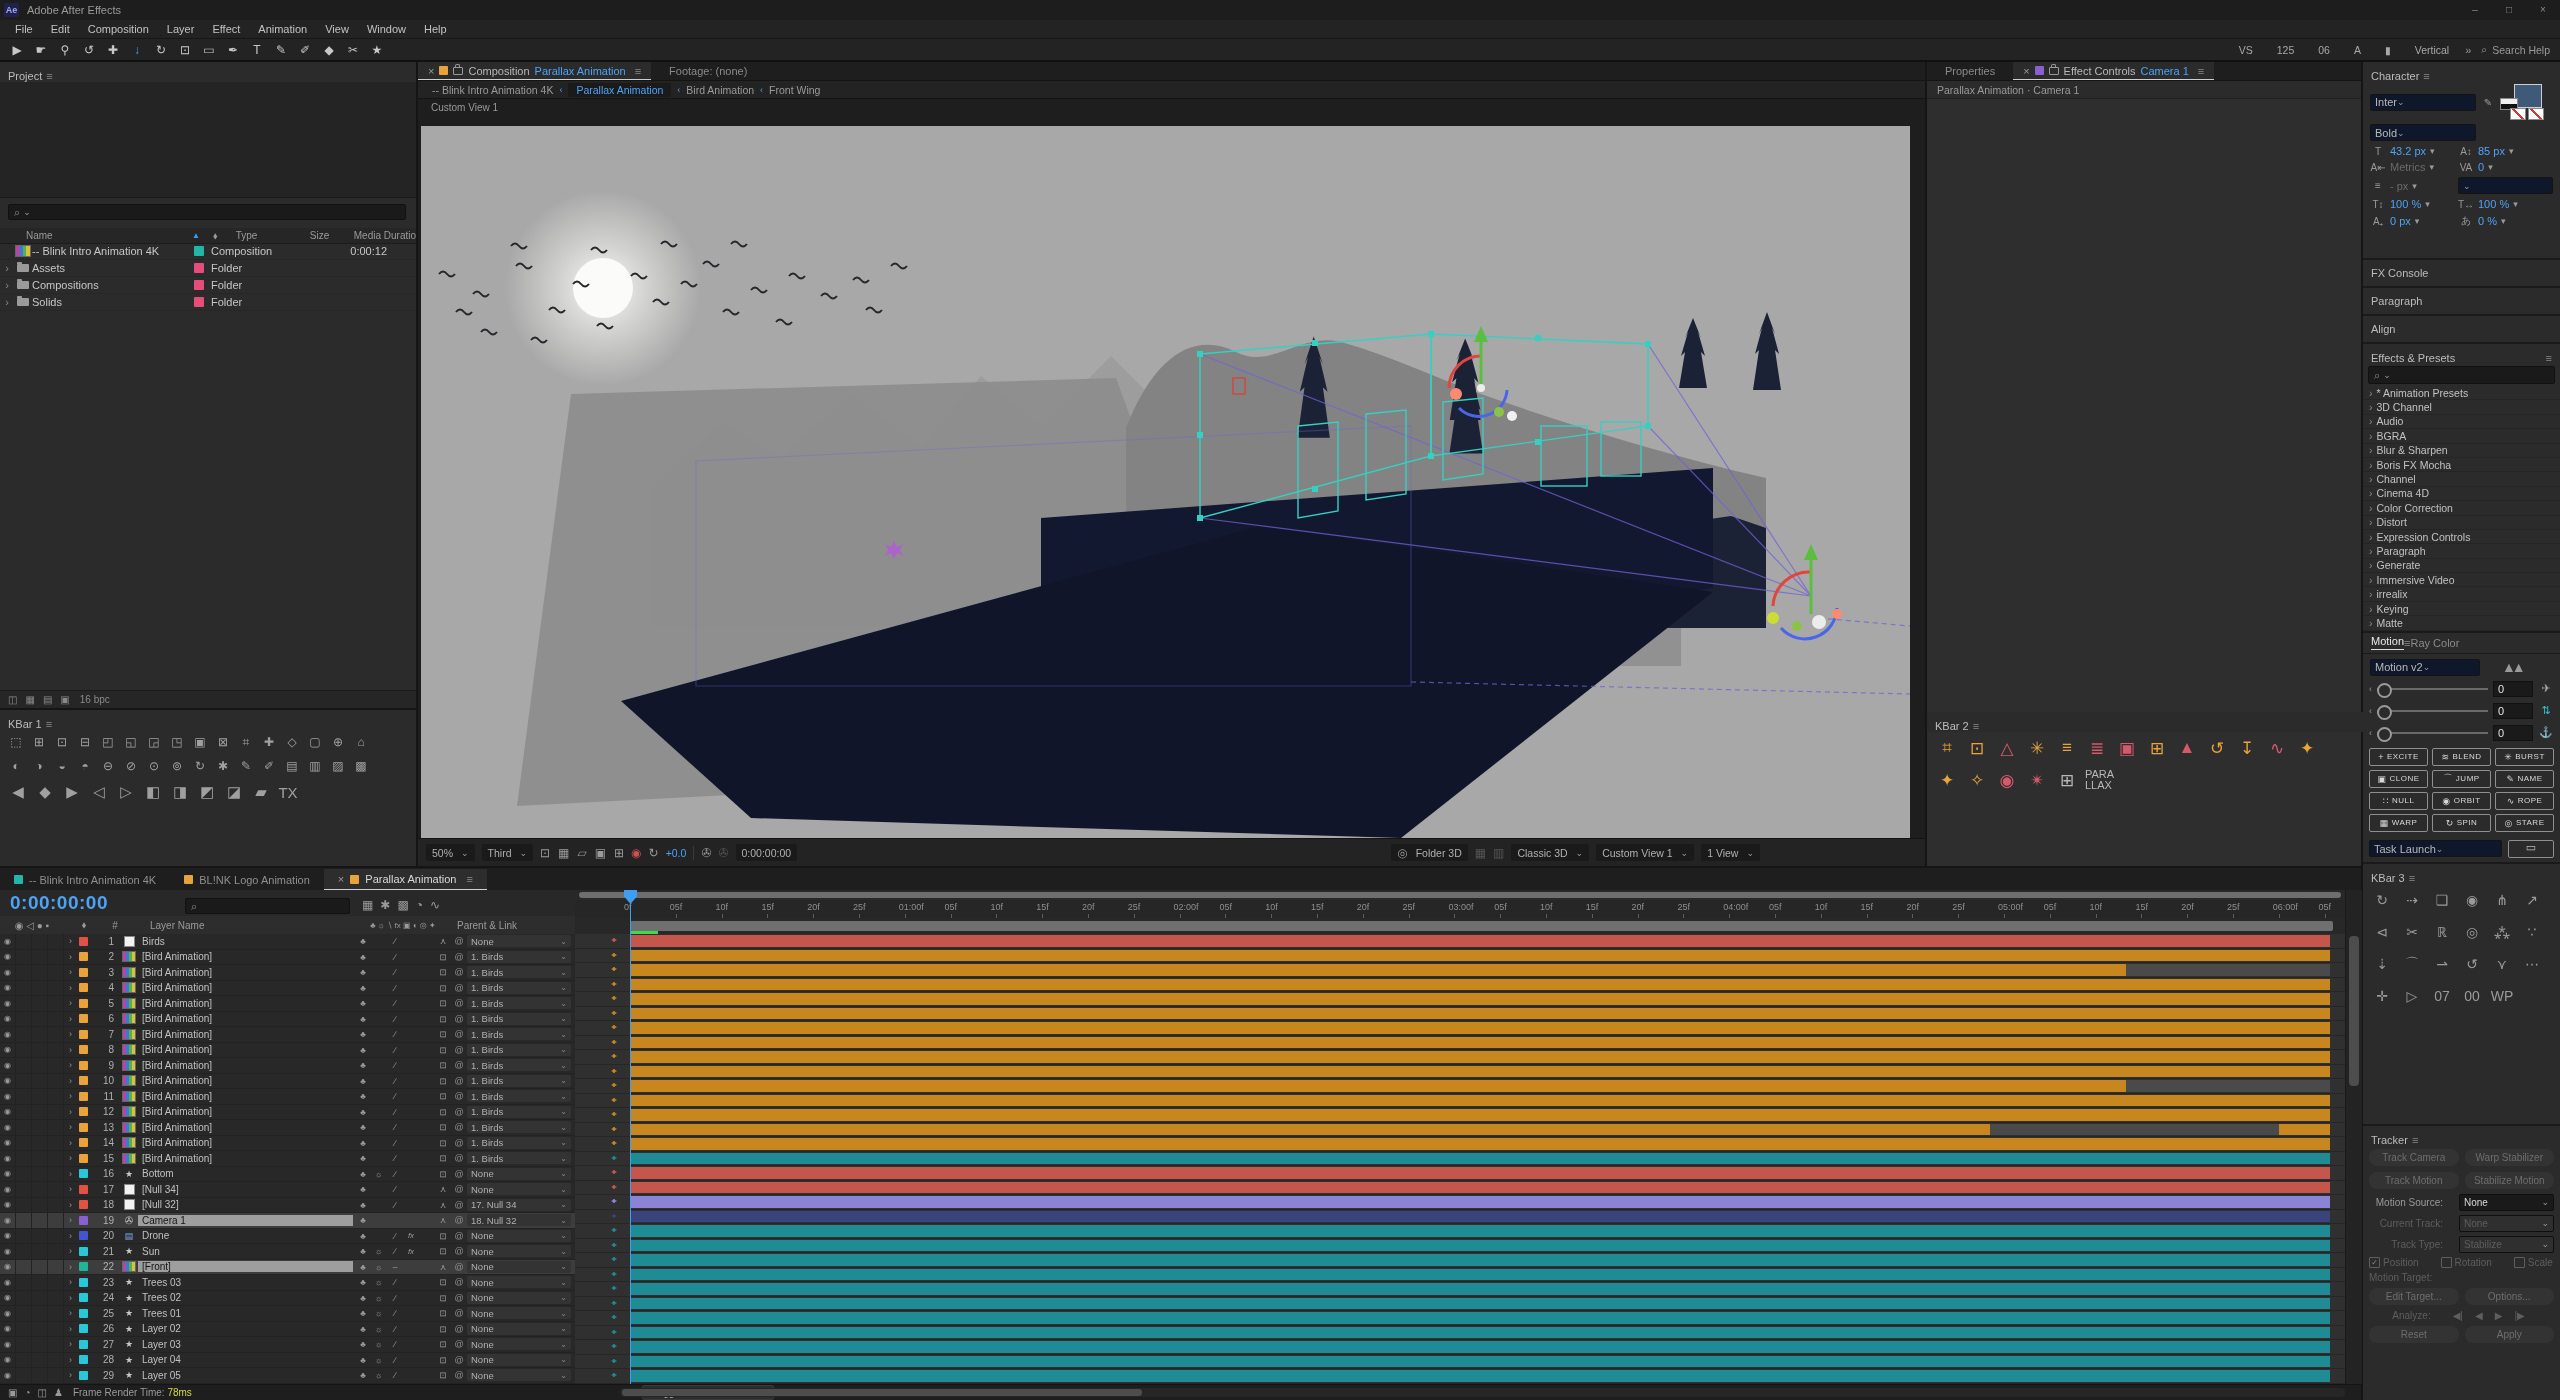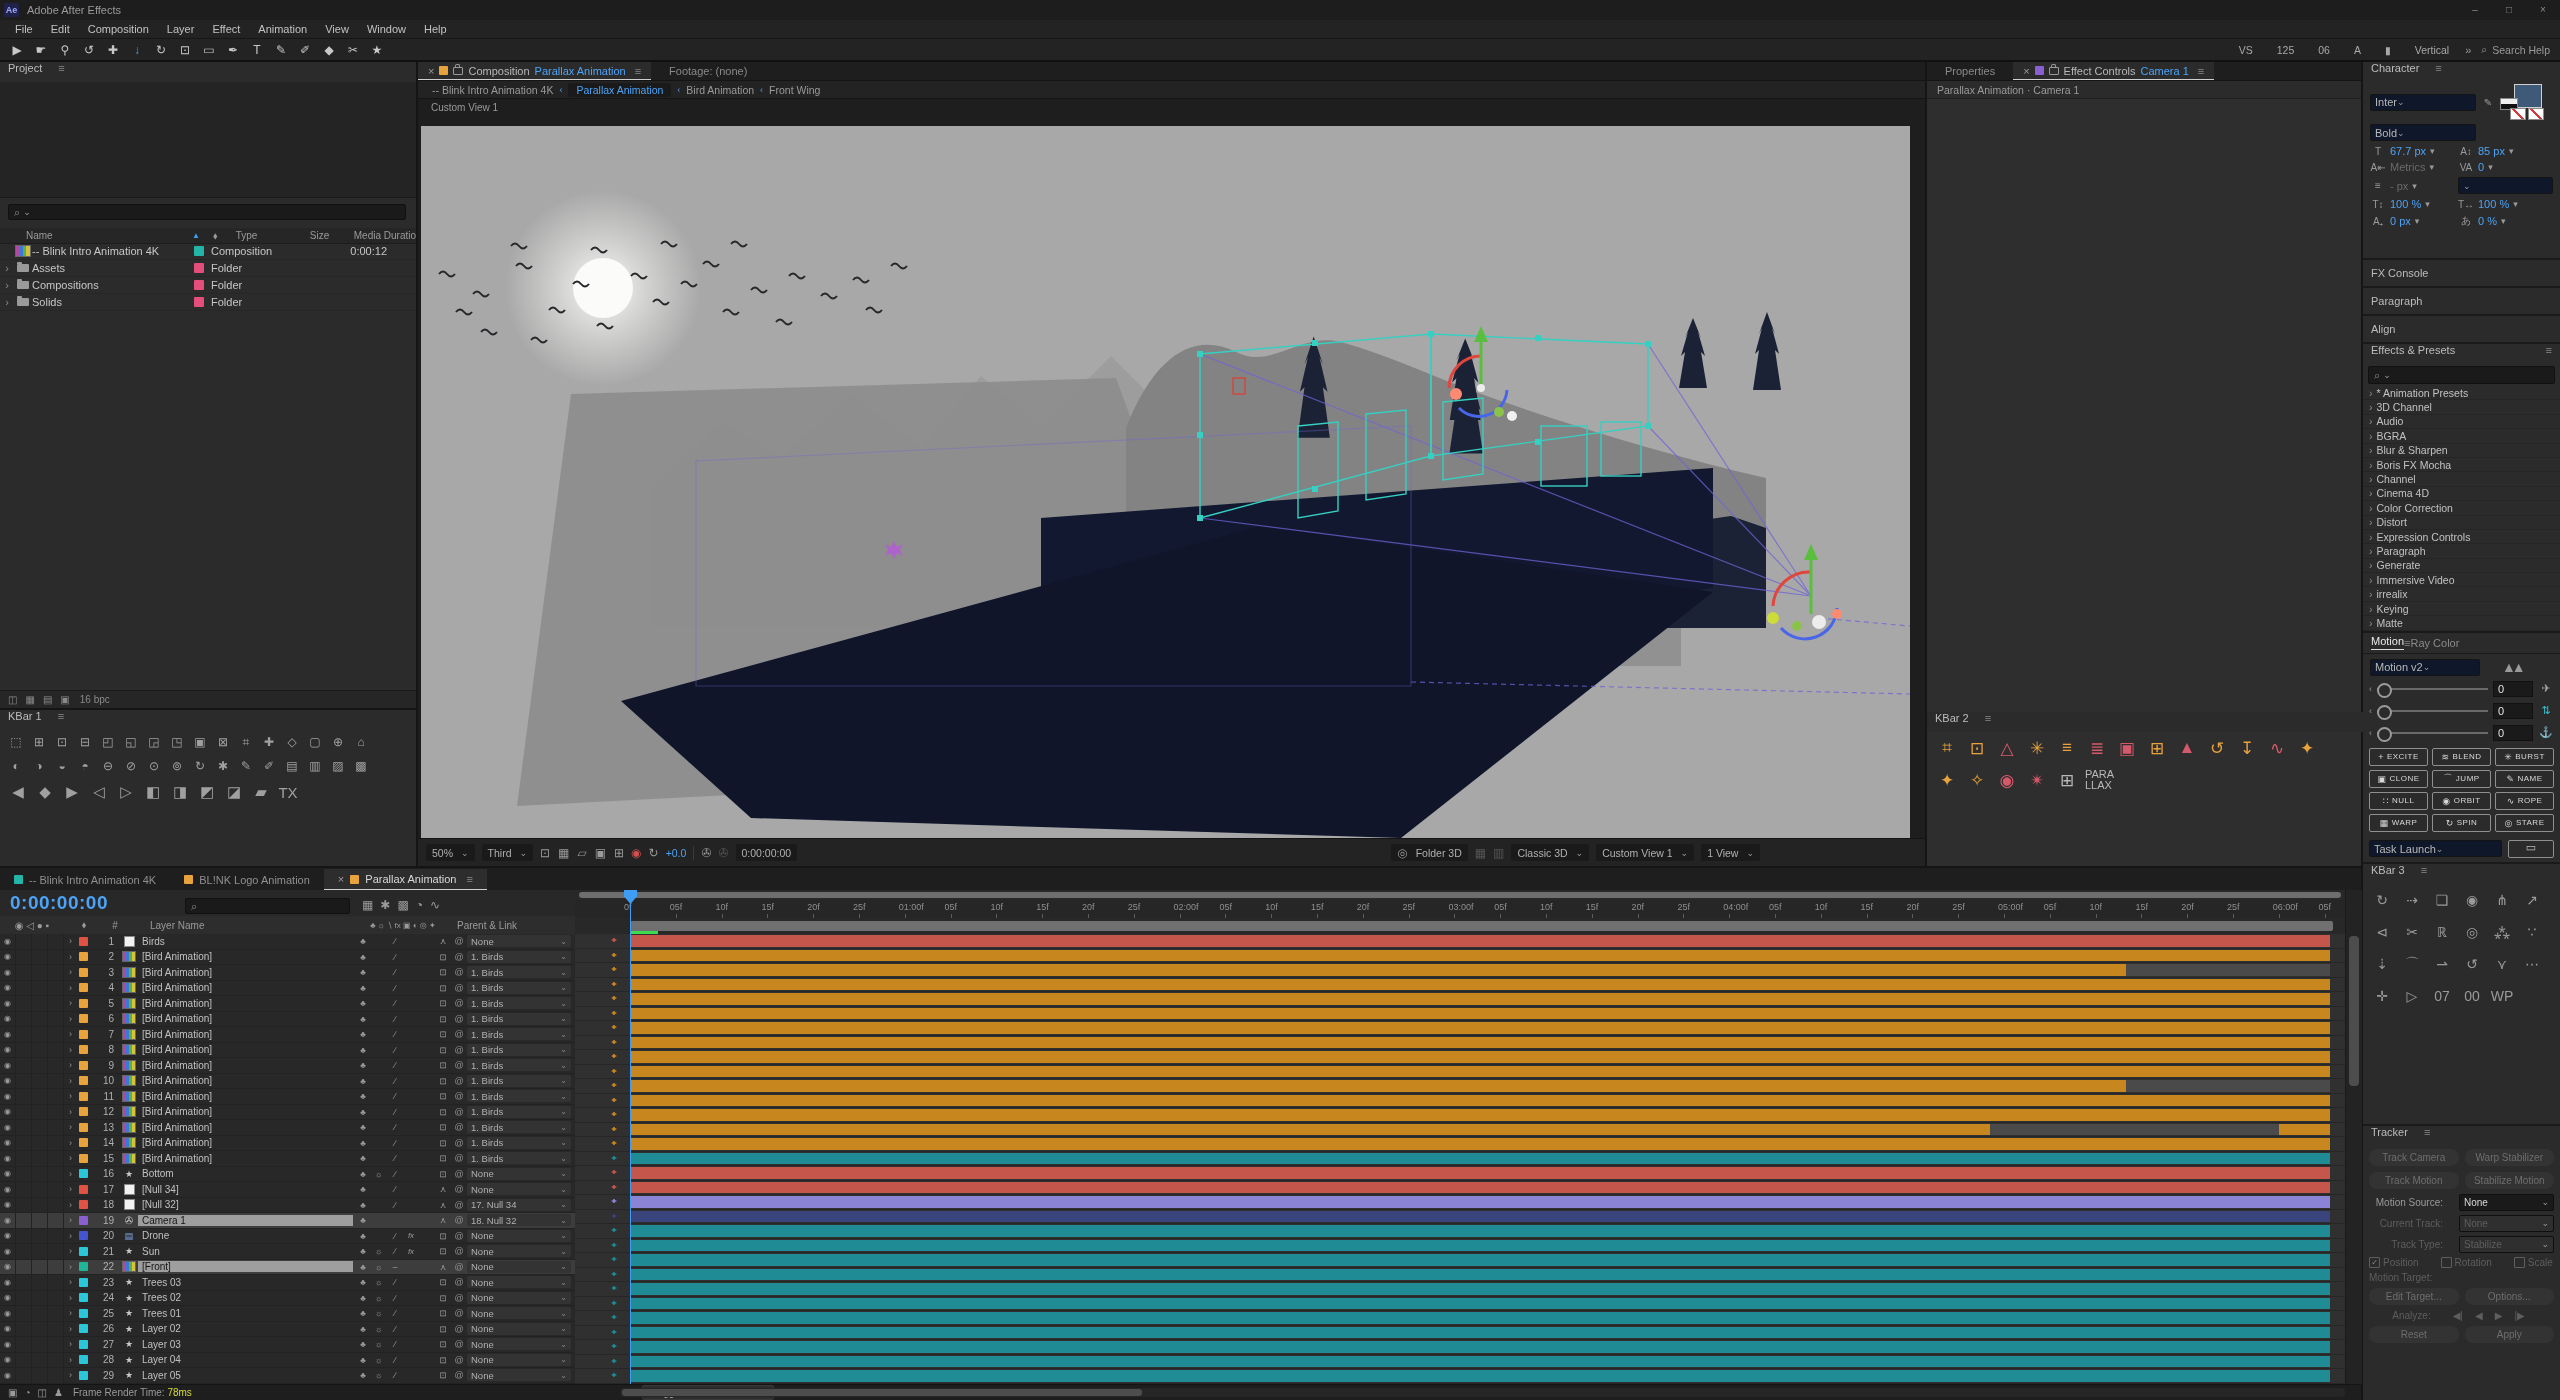--- a/index.html
+++ b/index.html
@@ -15,21 +15,21 @@
   .mi{padding:0 9px;color:#c2c2c2;font-size:11px;}
   #toolbar{left:0;top:39px;width:2560px;height:23px;background:#232323;display:flex;align-items:center;border-bottom:2px solid #111;box-sizing:border-box;}
   #tools{display:flex;align-items:center;gap:2px;padding-left:6px;}
   .tool{width:22px;height:19px;display:flex;align-items:center;justify-content:center;color:#c8c8c8;font-size:12px;}
   .tool.act{color:#3e9ef5;}
   #tbright{margin-left:auto;display:flex;align-items:center;gap:10px;padding-right:10px;color:#9a9a9a;}
   .tbtn{padding:1px 6px;color:#a8a8a8;font-size:10.5px;}
   #tbsearch{display:flex;gap:5px;align-items:center;color:#9a9a9a;font-size:10.5px;}
   
   .panel{position:absolute;background:#2b2b2b;}
-  .phead{height:20px;display:flex;align-items:flex-start;gap:12px;padding:0 8px;color:#bcbcbc;font-size:11px;background:#2b2b2b;}
+  .phead{height:20px;display:flex;align-items:flex-end;gap:0;padding:0 8px;color:#bcbcbc;font-size:11px;background:#2b2b2b;}
   .burger{margin-left:4px;color:#8a8a8a;}
   .searchbox{background:#1a1a1a;border:1px solid #111;border-radius:2px;height:16px;display:flex;align-items:center;padding:0 5px;color:#8a8a8a;gap:3px;}
   .chev{color:#9a9a9a;font-size:9px;}
   
   #project{left:0;top:62px;width:416px;height:646px;}
   #pjprev{position:absolute;left:0;top:20px;width:416px;height:115px;background:#242424;border-bottom:1px solid #1a1a1a;}
   #pjsearch{position:absolute;left:8px;top:142px;width:398px;box-sizing:border-box;}
   #pjcols{position:absolute;left:0;top:166px;width:416px;height:15px;background:#262626;display:flex;align-items:center;font-size:10px;color:#9a9a9a;border-bottom:1px solid #1c1c1c;}
   .pc-name{width:175px;padding-left:26px;}
   .pc-sort{width:22px;color:#3e9ef5;font-size:8px;}
@@ -625,21 +625,21 @@
       </div>
       <div class="crow">
         <span class="cdd" style="width:96px;flex:none;">
           <span>Bold</span>
           <span class="chev">⌄</span>
         </span>
       </div>
       <div class="crow">
         <span class="half">
             <span class="cicon">T</span>
-            <span class="cval">67.7 px</span>
+            <span class="cval">43.2 px</span>
             <span class="chev">▾</span>
           </span>
         <span class="half">
             <span class="cicon">A↕</span>
             <span class="cval">85 px</span>
             <span class="chev">▾</span>
           </span>
       </div>
       <div class="crow">
         <span class="half">

